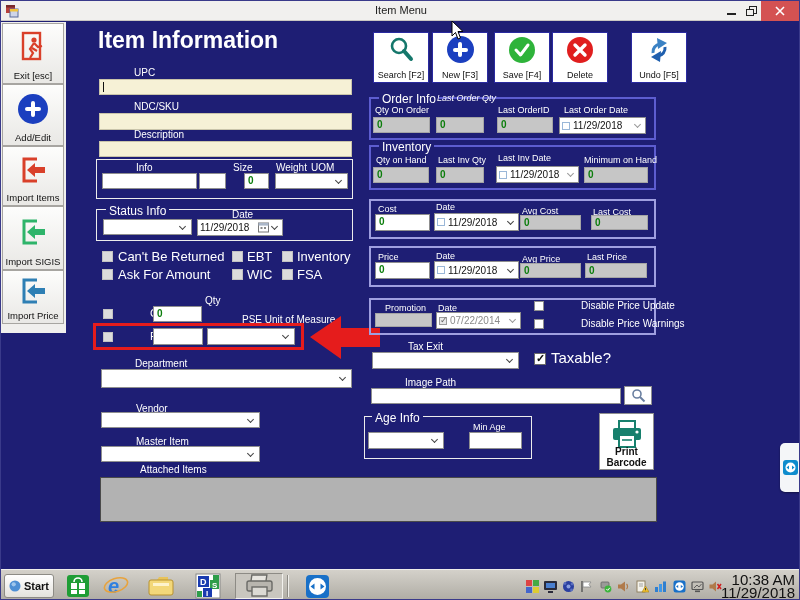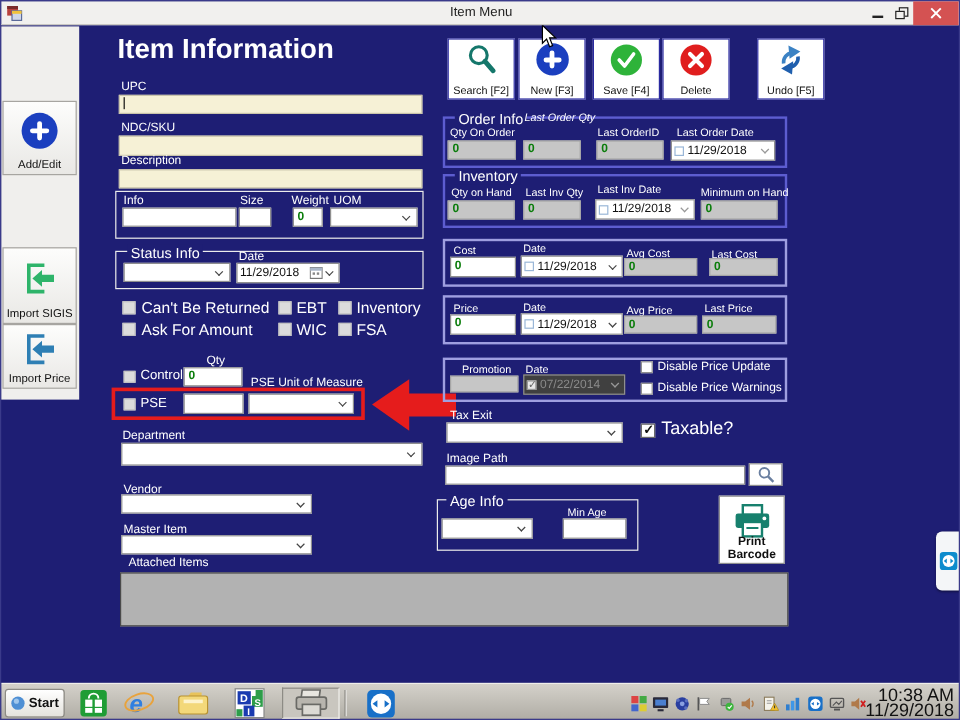--- a/index.html
+++ b/index.html
@@ -10,36 +10,36 @@
   .titlebar{position:absolute;left:0;top:0;width:800px;height:20px;background:#f1f0ee;border-bottom:1px solid #c9c7c3;}
   .title-text{position:absolute;left:0;right:0;top:3px;text-align:center;font-size:11px;color:#222;}
   .win-btn{position:absolute;top:0;height:20px;text-align:center;color:#222;}
   .close-btn{background:#d45252;color:#fff;}
   
   .sidebar{position:absolute;left:0;top:21px;width:65px;height:311px;background:#f0efed;}
   .side-btn{position:absolute;left:1px;width:62px;background:linear-gradient(#fdfdfc,#e9e8e5);border:1px solid #a7a5a1;display:flex;flex-direction:column;align-items:center;justify-content:flex-end;padding-bottom:2px;}
   .side-btn .cap{font-size:9.5px;color:#111;white-space:nowrap;}
   .side-btn .ic{flex:1;display:flex;align-items:center;justify-content:center;}
   
-  .lbl{position:absolute;color:#fff;font-size:10px;white-space:nowrap;}
+  .lbl{position:absolute;color:#fff;font-size:10px;white-space:nowrap;margin-left:33px;}
   .lbl9{position:absolute;color:#fff;font-size:9px;white-space:nowrap;}
   .dark-lbl{color:#15154e;}
   .fld{position:absolute;background:#fff;border:1px solid #8f8f8f;font-size:10px;color:#111;padding:1px 3px;overflow:hidden;white-space:nowrap;}
   .cream{background:#f6f1d6;border:1px solid #c9c4aa;}
   .grayf{background:#c6c6c6;border:1px solid #a5a5a5;}
   .green{color:#0b7d0b;font-weight:bold;}
   .sel{display:flex;align-items:center;justify-content:flex-end;}
   .chev{width:5px;height:5px;border-right:1.6px solid #444;border-bottom:1.6px solid #444;transform:rotate(45deg);margin:0 3px 2px 0;}
   .chev.gray{border-color:#999;}
   .datew{position:absolute;background:#fff;border:1px solid #8f8f8f;display:flex;align-items:center;font-size:10px;color:#111;padding:0 2px;}
   .datew .dcb{width:8px;height:8px;border:1px solid #9ab7d8;background:#fff;margin-right:3px;flex:none;}
   .datew .dcb.checked{background:#e8e8e8;border-color:#9a9a9a;position:relative;}
   .datew .dcb.checked::after{content:"✓";position:absolute;left:0px;top:-3px;font-size:9px;color:#666;}
   .datew .dtx{flex:1;}
-  .datew.disabled{background:#404040;color:#8a8a8a;}
+  .datew.disabled{background:#ffffff;color:#8a8a8a;}
   .cb{position:absolute;width:11px;height:11px;background:#dcdcdc;border:1px solid #c2c2c2;}
   .cb.small{width:10px;height:10px;}
   .cb.white{background:#fff;border:1px solid #8f8f8f;}
   .cb.checked{background:#fff;border:1px solid #6a6a6a;}
   .cb.checked::after{content:"✓";position:absolute;left:1px;top:-2px;font-size:11px;color:#111;font-weight:bold;}
   .cbl{position:absolute;color:#fff;font-size:13px;white-space:nowrap;}
   .grp{position:absolute;border:1px solid #ececec;}
   .grp.blue{border:2px solid #5d5dd0;}
   .grp.lblue{border:2px solid #9f9fe0;}
   .grp-lbl{position:absolute;font-size:12px;background:#1e1e74;padding:0 3px;color:#fff;white-space:nowrap;}
@@ -84,28 +84,47 @@
       <div style="position:absolute;left:3px;top:8px;width:8px;height:7px;border:1.2px solid #222;background:#f1f0ee;"></div>
     </div>
     <div class="win-btn close-btn" style="left:760px;width:38px;">
       <svg width="10" height="10" style="margin-top:5px" viewBox="0 0 10 10">
           <path d="M1,1 L9,9 M9,1 L1,9" stroke="#fff" stroke-width="1.6"></path>
         </svg>
     </div>
   </div>
 
   <div class="sidebar">
+    <div class="side-btn" style="top:1px;height:61px;">
+      <div class="ic">
+        <svg width="26" height="32" viewBox="0 0 26 32">
+          <rect x="3" y="2" width="17" height="26" fill="none" stroke="#d9402a" stroke-width="2.4"></rect>
+          <circle cx="14" cy="9" r="2.6" fill="#d9402a"></circle>
+          <path d="M14,12 L10,18 L13,22 L10,27 M14,12 L18,16 L22,15 M12,17 L17,20" stroke="#d9402a" stroke-width="2.2" fill="none"></path>
+        </svg>
+      </div>
+      <div class="cap">Exit [esc]</div>
+    </div>
     <div class="side-btn" style="top:62px;height:62px;">
       <div class="ic">
         <div style="width:30px;height:30px;border-radius:50%;background:#1b3fbf;position:relative;">
           <div style="position:absolute;left:7px;top:13px;width:16px;height:4px;background:#fff;border-radius:2px;"></div>
           <div style="position:absolute;left:13px;top:7px;width:4px;height:16px;background:#fff;border-radius:2px;"></div>
         </div>
       </div>
       <div class="cap">Add/Edit</div>
+    </div>
+    <div class="side-btn" style="top:124px;height:60px;">
+      <div class="ic">
+        <svg width="30" height="30" viewBox="0 0 30 30">
+          <path d="M19,4 H6 V26 H19" fill="none" stroke="#d9402a" stroke-width="3"></path>
+          <path d="M9,15 L17,8 L17,12 L27,12 L27,18 L17,18 L17,22 Z" fill="#d9402a"></path>
+        </svg>
+      </div>
+      <div class="cap">Import Items</div>
     </div>
     <div class="side-btn" style="top:184px;height:64px;">
       <div class="ic">
         <svg width="30" height="30" viewBox="0 0 30 30">
           <path d="M19,4 H6 V26 H19" fill="none" stroke="#2eb46a" stroke-width="3"></path>
           <path d="M9,15 L17,8 L17,12 L27,12 L27,18 L17,18 L17,22 Z" fill="#2eb46a"></path>
         </svg>
       </div>
       <div class="cap">Import SIGIS</div>
     </div>

